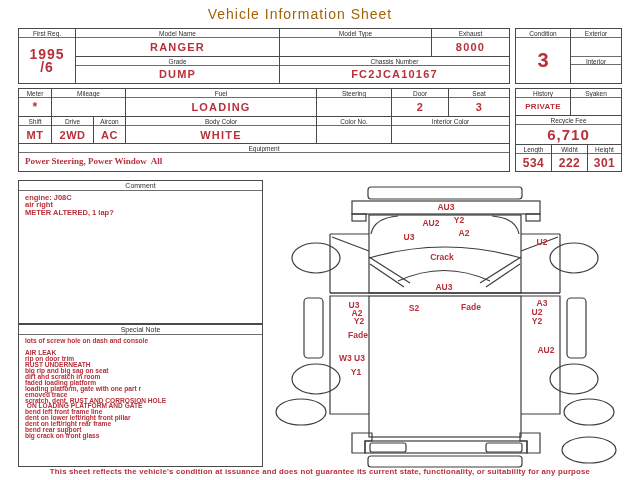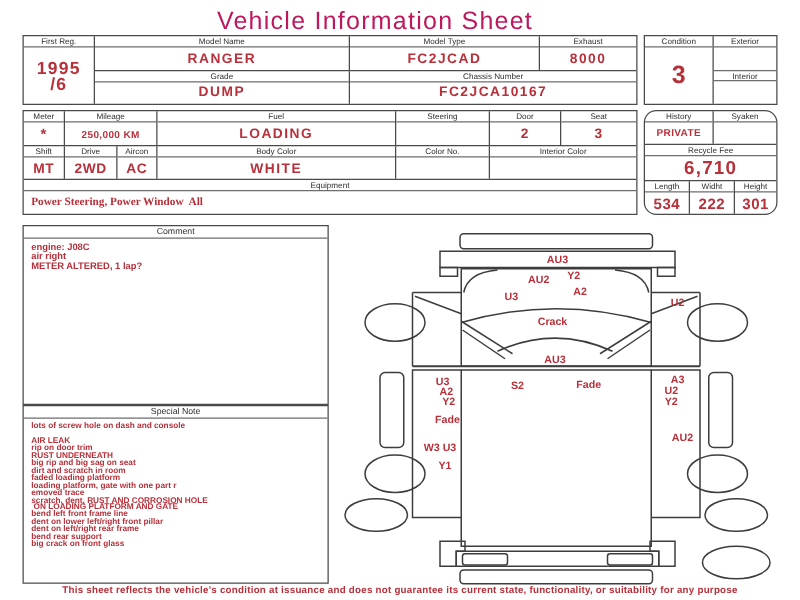--- a/index.html
+++ b/index.html
@@ -3,27 +3,27 @@
 <meta charset="utf-8">
 <style>
   * { box-sizing: border-box; margin: 0; padding: 0; }
   html,body { background:#e8e8e8; }
   .page {
     position: relative; width: 640px; height: 480px; background: #fff;
     font-family: "Liberation Sans", sans-serif; overflow: hidden; margin: 0 auto;
   }
   .title {
     position: absolute; left: 0; top: 6px; width: 600px; text-align: center;
-    font-size: 20px; letter-spacing: 1px; color: #be185d; font-weight: 400;
+    font-size: 14px; letter-spacing: 1px; color: #a16207; font-weight: 400;
   }
   .box { position: absolute; border: 1px solid #4a4a4a; background: #fff; display: flex; }
   .t1 { left: 18px; top: 28px; width: 492px; height: 56px; }
   .t2 { left: 515px; top: 28px; width: 107px; height: 56px; }
   .t3 { left: 18px; top: 88px; width: 492px; height: 84px; flex-direction: column; }
-  .t4 { left: 515px; top: 88px; width: 107px; height: 84px; flex-direction: column; border-radius: 10px; }
+  .t4 { left: 515px; top: 88px; width: 107px; height: 84px; flex-direction: column; }
   .cbox { left: 18px; top: 180px; width: 245px; height: 144px; flex-direction: column; }
   .nbox { left: 18px; top: 324px; width: 245px; height: 143px; flex-direction: column; }
 
   .col { display: flex; flex-direction: column; flex: 1; min-width: 0; }
   .row { display: flex; min-width: 0; }
   .row + .row { border-top: 1px solid #4a4a4a; }
   .cell { display: flex; flex-direction: column; min-width: 0; }
   .cell + .cell, .bl { border-left: 1px solid #4a4a4a; }
   .hd {
     font-size: 6.5px; line-height: 9px; height: 9px; text-align: center;
@@ -82,21 +82,20 @@
       </div>
     </div>
     <div class="col bl">
       <div class="row" style="flex:1">
         <div class="cell" style="width:203px">
           <div class="hd">Model Name</div>
           <div class="val v13">RANGER</div>
         </div>
         <div class="cell" style="width:152px">
           <div class="hd">Model Type</div>
-          <div class="val v13">FC2JCAD</div>
         </div>
         <div class="cell" style="flex:1">
           <div class="hd">Exhaust</div>
           <div class="val v13">8000</div>
         </div>
       </div>
       <div class="row" style="flex:1">
         <div class="cell" style="width:203px">
           <div class="hd">Grade</div>
           <div class="val v13">DUMP</div>
@@ -123,21 +122,20 @@
   </div>
 
   <div class="box t3">
     <div class="row" style="height:27px">
       <div class="cell" style="width:32px">
         <div class="hd">Meter</div>
         <div class="val v12">*</div>
       </div>
       <div class="cell" style="width:74px">
         <div class="hd">Mileage</div>
-        <div class="val v8">250,000 KM</div>
       </div>
       <div class="cell" style="width:191px">
         <div class="hd">Fuel</div>
         <div class="val v13">LOADING</div>
       </div>
       <div class="cell" style="width:75px">
         <div class="hd">Steering</div>
         <div class="val v9"></div>
       </div>
       <div class="cell" style="width:57px">

